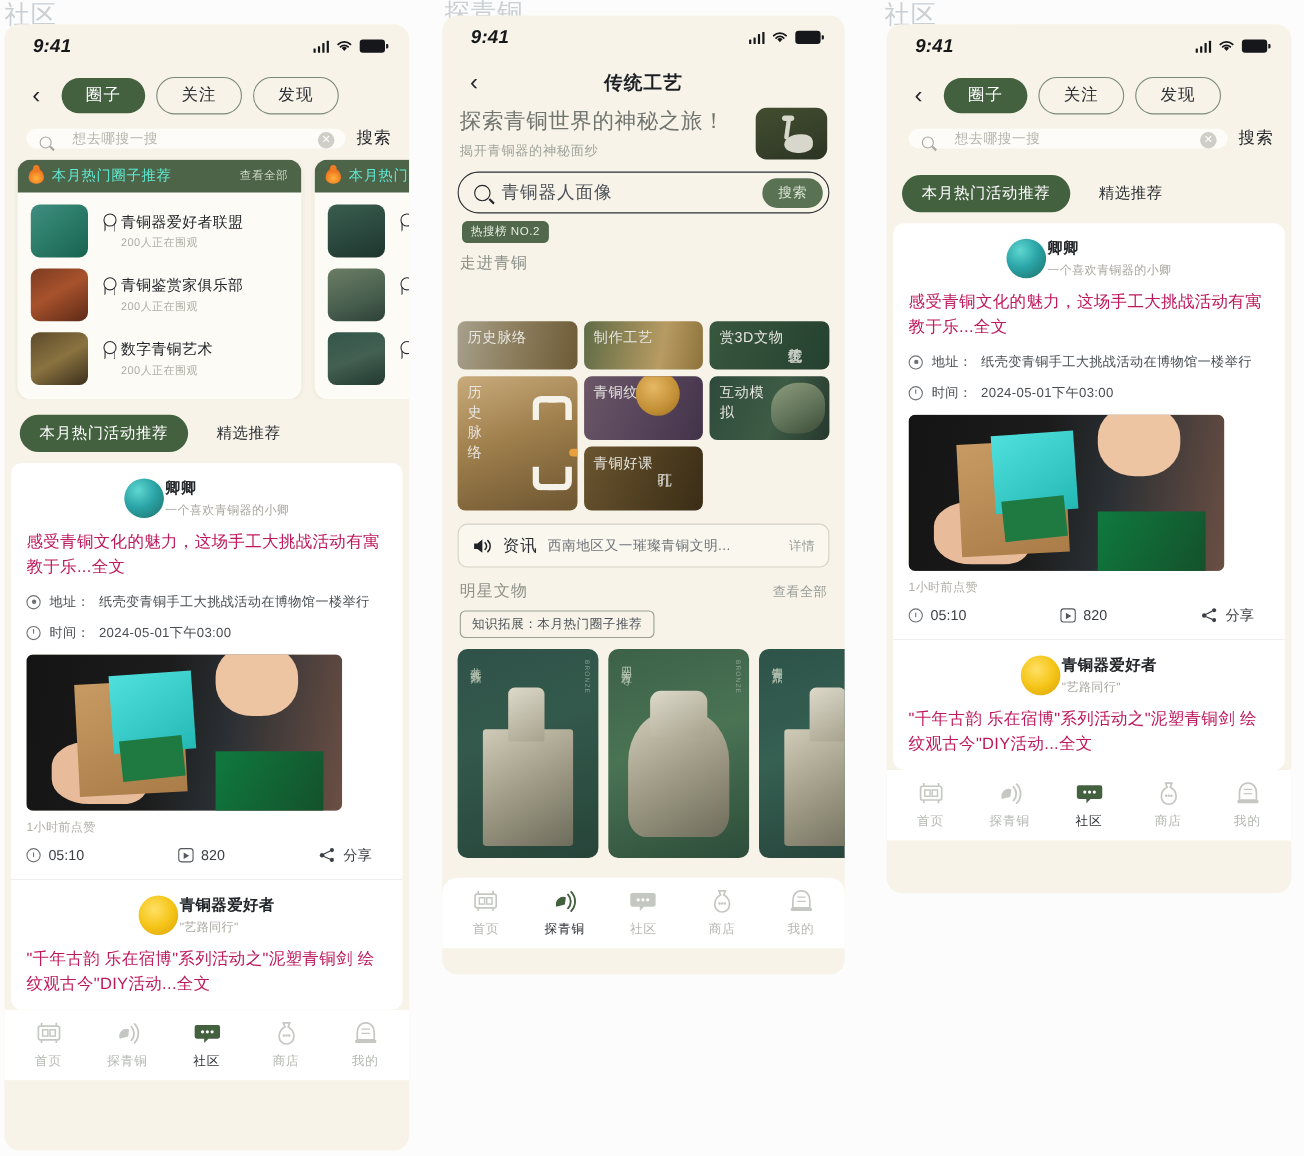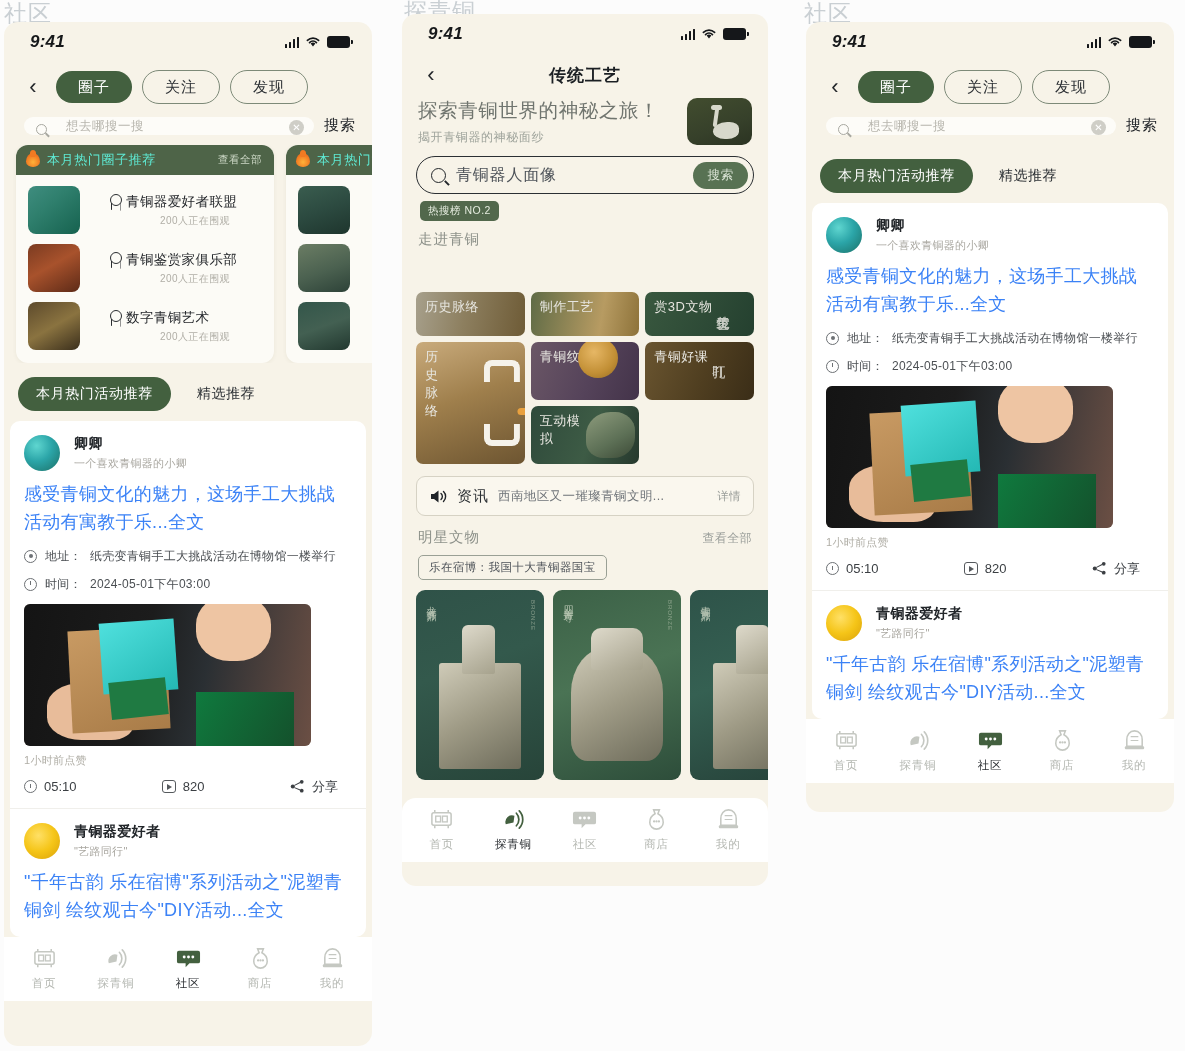--- a/index.html
+++ b/index.html
@@ -137,23 +137,22 @@
   }
   .flame::before {
     content: ""; position: absolute; left: 4px; top: -3px;
     width: 6px; height: 7px; background: #f07a22;
     border-radius: 50% 50% 40% 40%;
   }
   .cc-title { font-size: 13px; color: #5eead4; letter-spacing: 0.6px; flex: 1; }
   .cc-more { font-size: 10.5px; color: #cdd8c6; letter-spacing: 0.5px; }
   .cc-list { padding: 6px 0 8px 0; }
   .cc-item {
-    display: flex; align-items: center; gap: 28px;
+    display: flex; align-items: center; gap: 12px;
     padding: 5px 10px 5px 12px;
-    text-align: center;
   }
   .cc-thumb {
     width: 52px; height: 48px; border-radius: 8px; flex: none;
     background: #4d6a58;
   }
   .cc-thumb.t1 { background: linear-gradient(140deg,#3f8d7f 0%,#2f7f6d 40%,#16624f 100%); }
   .cc-thumb.t2 { background: linear-gradient(150deg,#7b3b21 0%,#a8522c 45%,#5d2a17 100%); }
   .cc-thumb.t3 { background: linear-gradient(150deg,#5d4a2c 0%,#8a7340 50%,#3b2f1c 100%); }
   .cc-thumb.g1 { background: linear-gradient(160deg,#3a5d4f 0%,#2c4a40 50%,#1e352d 100%); }
   .cc-thumb.g2 { background: linear-gradient(160deg,#6b7d64 0%,#4b6150 55%,#2d4238 100%); }
@@ -190,28 +189,28 @@
 
   
   .feed { padding: 0 6px; }
   .post {
     background: #ffffff;
     padding: 14px 14px 12px 14px;
   }
   .post.first { border-radius: 10px 10px 0 0; }
   .post.last { border-radius: 0 0 10px 10px; }
   .post + .post { border-top: 1px solid #f0efeb; }
-  .post-head { display: flex; align-items: center; gap: 14px; }
+  .post-head { display: flex; align-items: center; gap: 1px; justify-content: center; }
   .avatar { width: 36px; height: 36px; border-radius: 50%; flex: none; }
   .avatar.a1 { background: radial-gradient(circle at 35% 30%, #5fd6d0 0%, #2ba5a8 45%, #1b6f66 100%); }
   .avatar.a2 { background: radial-gradient(circle at 40% 35%, #ffe066 0%, #f5c518 50%, #d9a009 100%); }
   .post-user { font-size: 14px; font-weight: 700; color: #22262a; letter-spacing: 0.4px; }
   .post-motto { font-size: 11px; color: #a9a7a0; margin-top: 3px; letter-spacing: 0.3px; }
   .post-text {
-    font-size: 18px; color: #3b82f6; line-height: 1.55;
+    font-size: 15px; color: #be185d; line-height: 1.55;
     margin-top: 10px; letter-spacing: 0.3px;
   }
   .meta-line {
     display: flex; align-items: center; gap: 8px;
     margin-top: 11px; font-size: 12px; color: #4b4f53; letter-spacing: 0.3px;
   }
   .pin-icon {
     width: 13px; height: 13px; border: 1.3px solid #6d7175; border-radius: 50%;
     flex: none; position: relative;
   }
@@ -776,46 +775,46 @@
           <i></i>
           <i></i>
           <i></i>
         </span>
       <span class="scan-line"></span>
     </div>
     <div class="tile t-pattern">
       <span>青铜纹样</span>
       <span class="tile-coin"></span>
     </div>
+    <div class="tile t-sim">
+      <span>互动模拟</span>
+      <span class="tile-beast"></span>
+    </div>
     <div class="tile t-course">
       <span>青铜好课</span>
       <span class="tile-vtext">孔盯</span>
-    </div>
-    <div class="tile t-sim">
-      <span>互动模拟</span>
-      <span class="tile-beast"></span>
     </div>
   </div>
 
   <div class="m-news">
     <svg class="spk" viewBox="0 0 19 17">
       <path d="M2 6 h3 l4.5 -3.5 v12 L5 11 H2 z" fill="#1f2327"></path>
       <path d="M12 5.5 a4 4 0 0 1 0 6" stroke="#1f2327" stroke-width="1.4" fill="none" stroke-linecap="round"></path>
       <path d="M14.5 3.5 a7 7 0 0 1 0 10" stroke="#1f2327" stroke-width="1.4" fill="none" stroke-linecap="round"></path>
     </svg>
     <span class="m-news-tag">资讯</span>
     <span class="m-news-txt">西南地区又一璀璨青铜文明...</span>
     <span class="m-news-more">详情</span>
   </div>
 
   <div class="m-star-row">
     <span class="m-star-title">明星文物</span>
     <span class="m-star-more">查看全部</span>
   </div>
-  <div class="m-chip">乐在宿博：我国十大青铜器国宝</div>
+  <div class="m-chip">知识拓展：本月热门圈子推荐</div>
 
   <div class="m-artifacts">
     <div class="art a1">
       <span class="art-vtext">龙纹方鼎</span>
       <span class="art-vtext2">BRONZE</span>
       <span class="art-obj"></span>
         <span class="art-top"></span>
     </div>
     <div class="art a2">
       <span class="art-vtext">四羊方尊</span>

